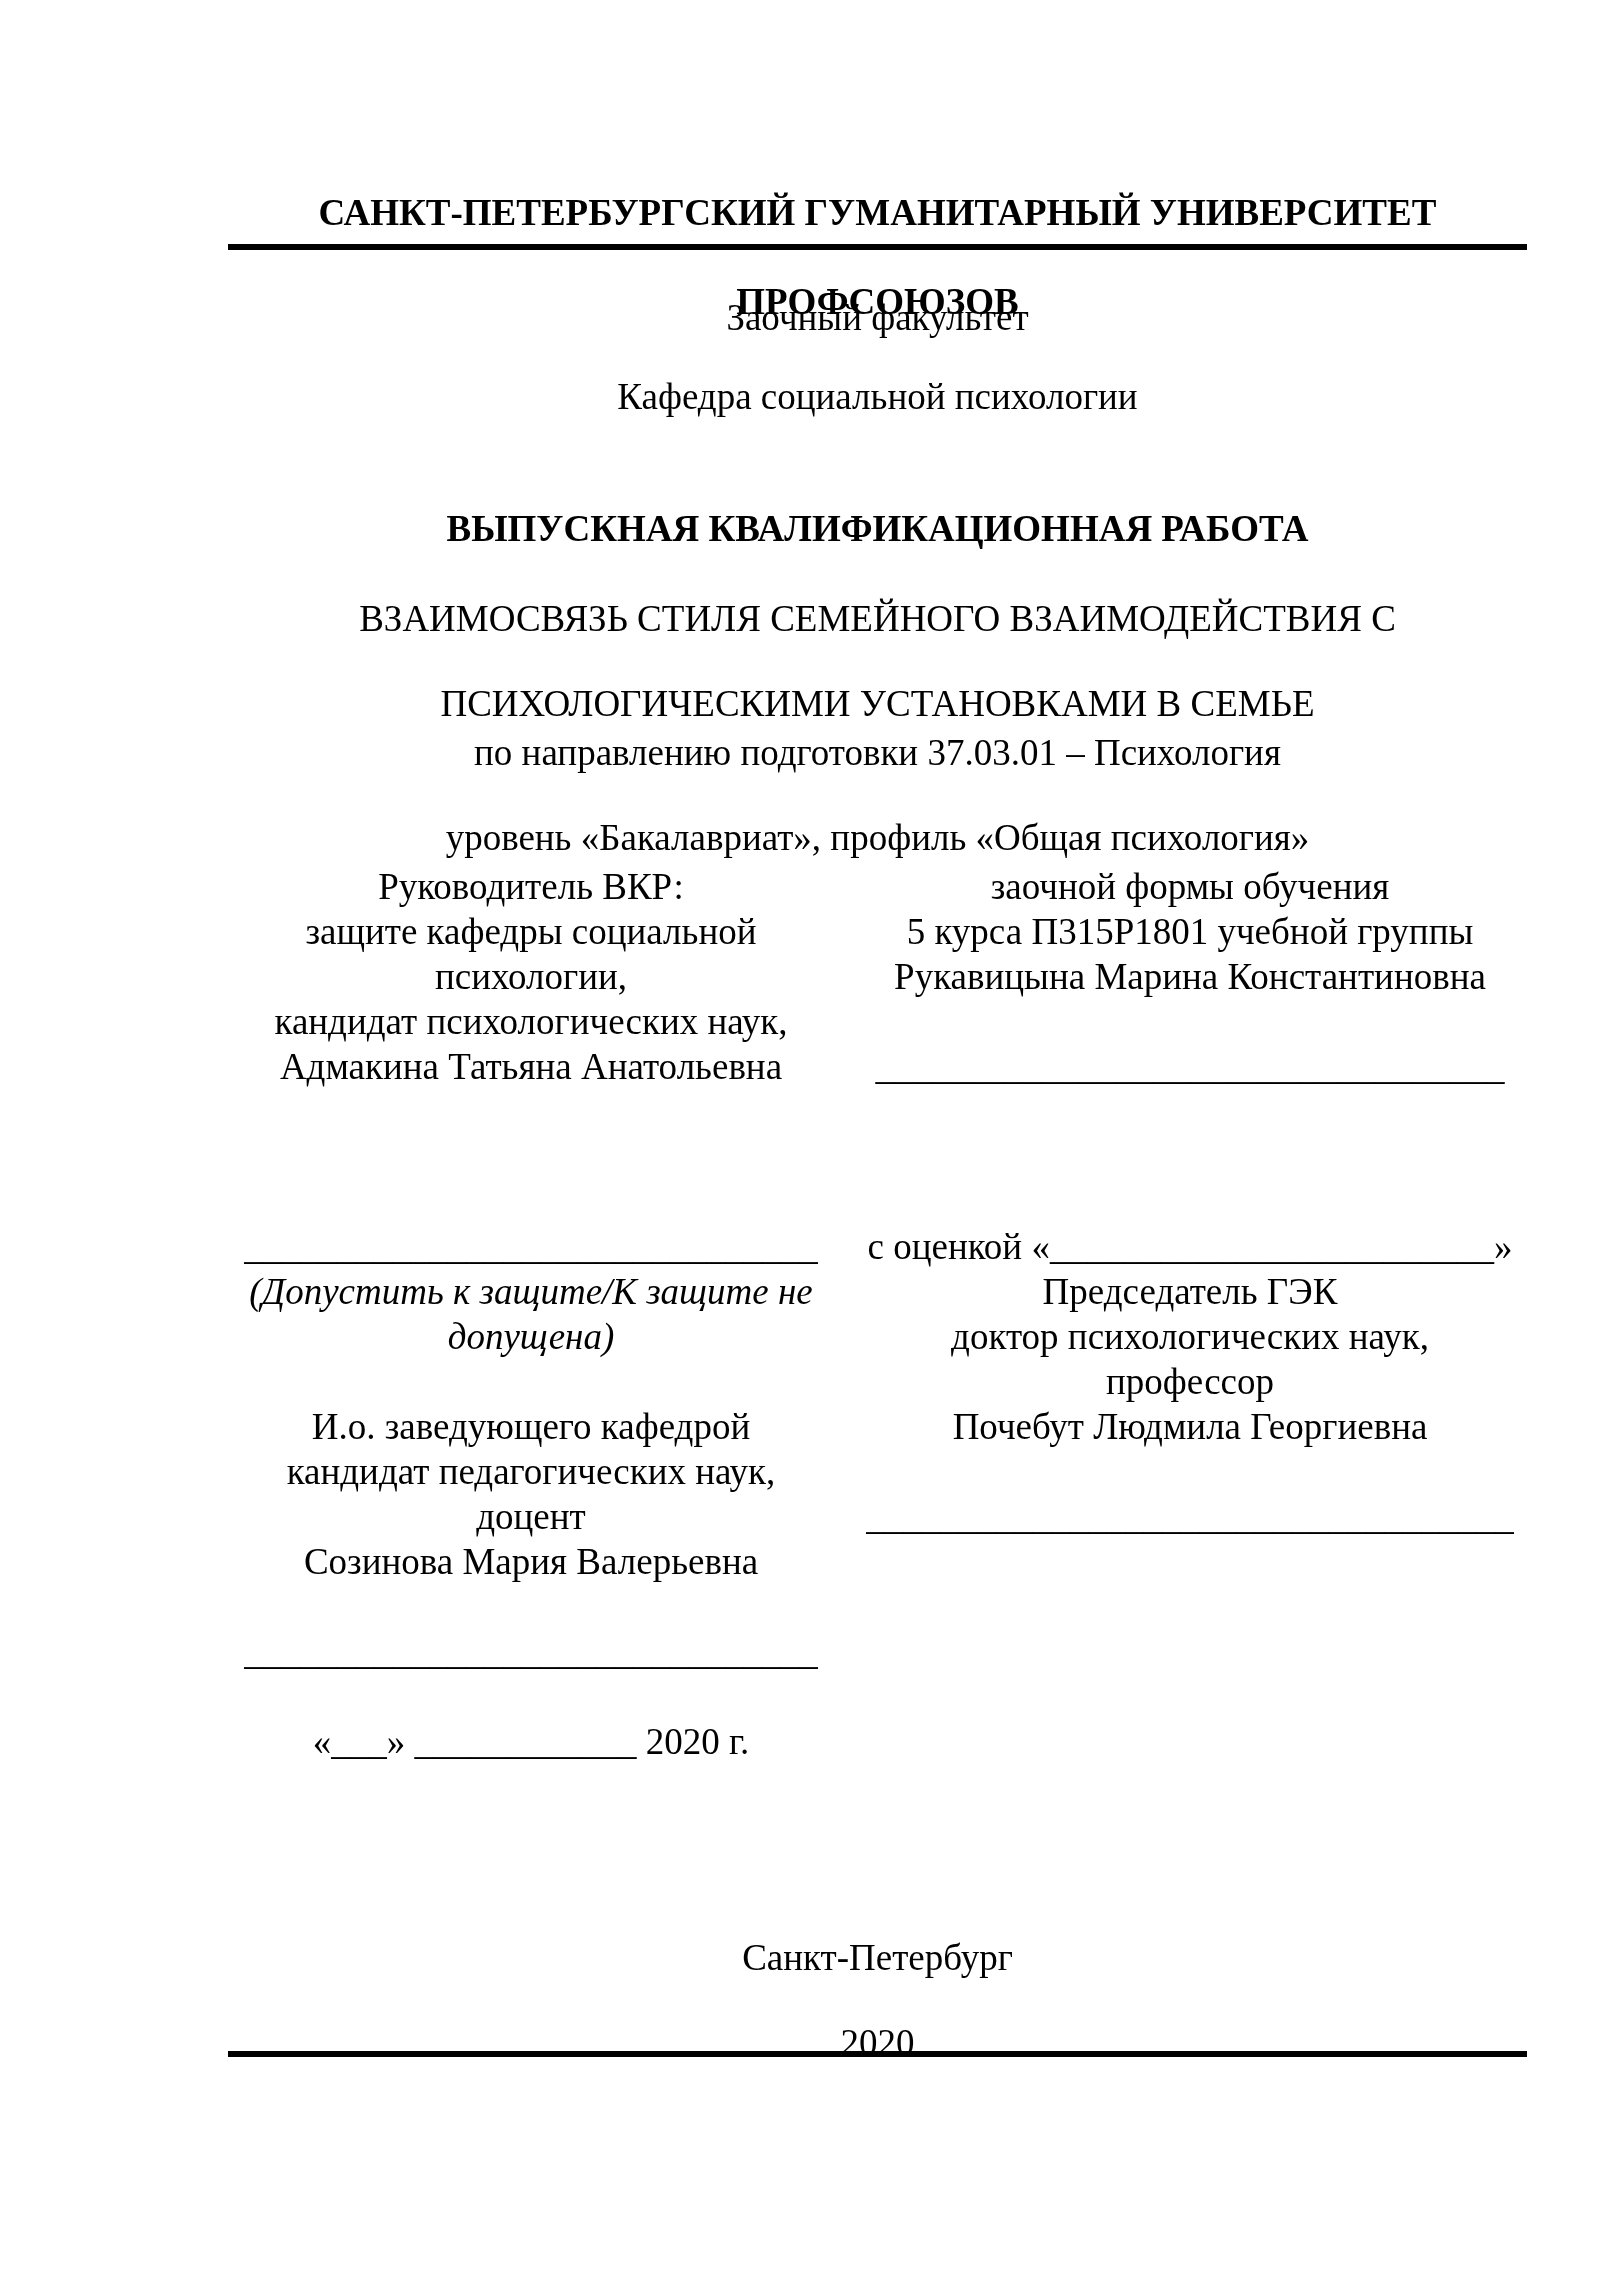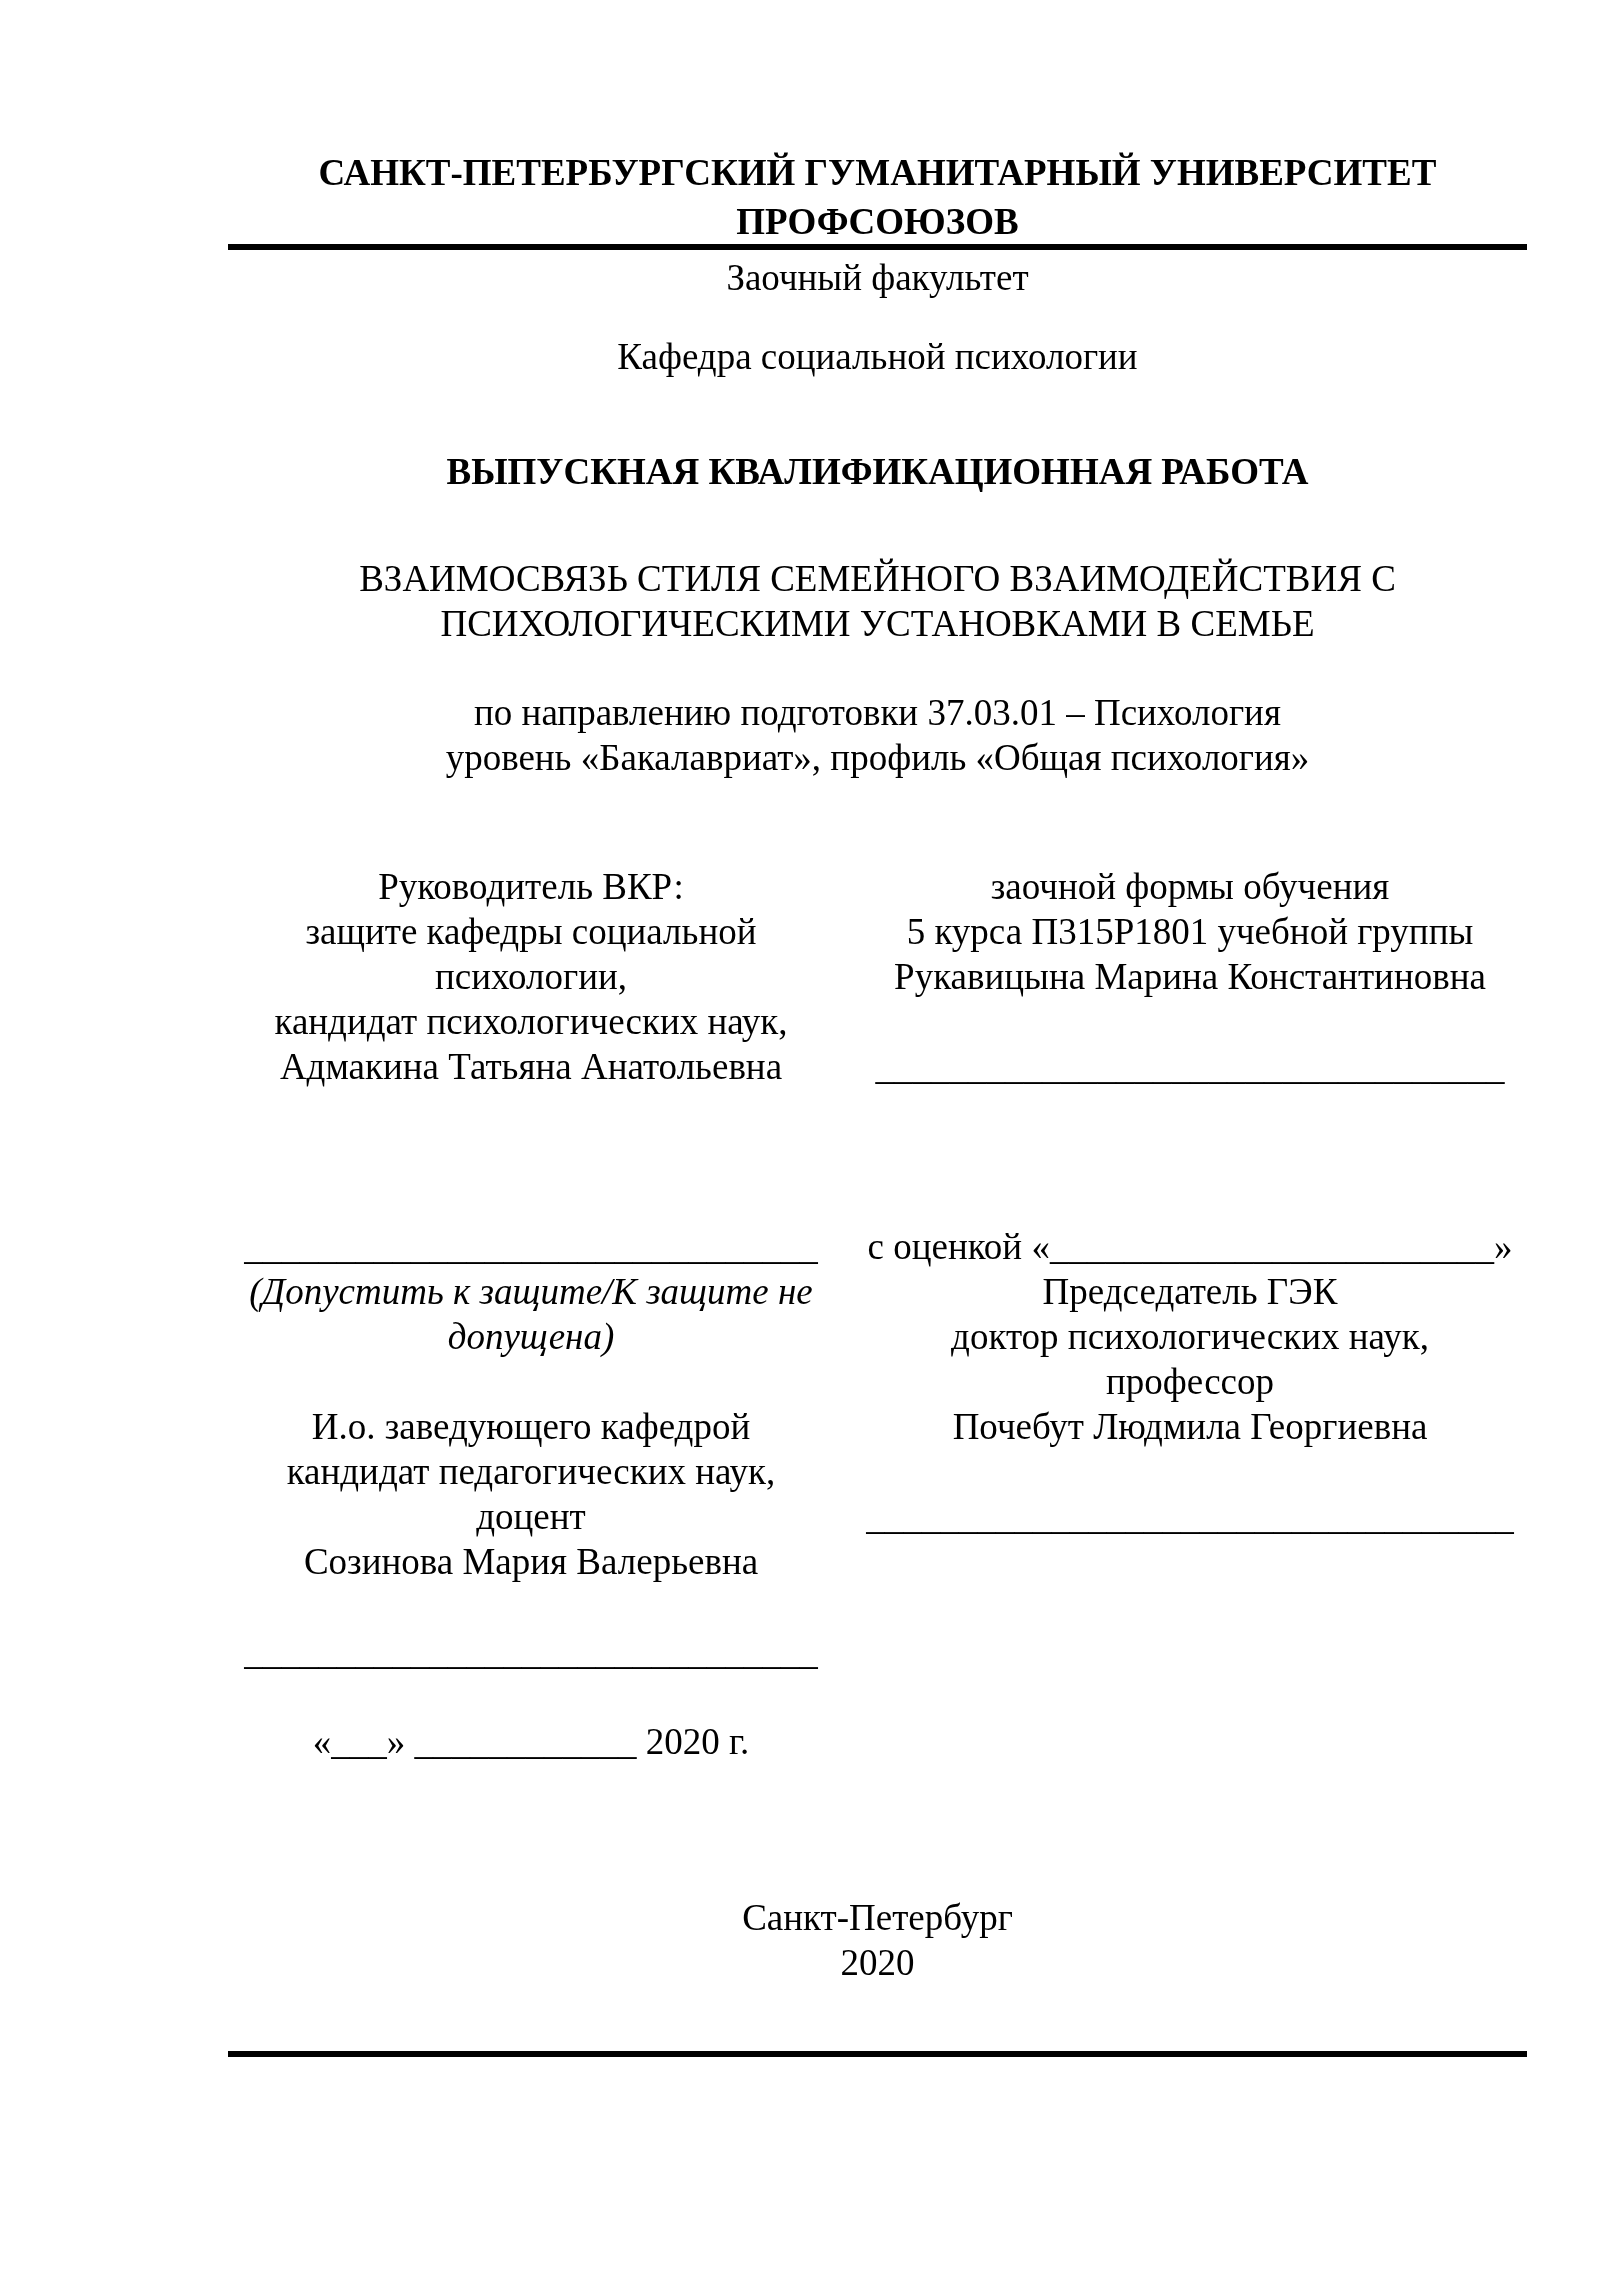--- a/index.html
+++ b/index.html
@@ -13,26 +13,26 @@
     font-size: 37px;
     line-height: 45px;
     overflow: hidden;
   }
   .block {
     position: absolute;
     left: 228px;
     width: 1299px;
     text-align: center;
   }
-  .nowrap { white-space: nowrap; }
+  .nowrap { white-space: nowrap; margin-top: 40px; }
   #univ-header   { top: 148px; line-height: 49px; font-weight: 700; }
   #rule-top      { position: absolute; top: 244px; left: 228px; width: 1299px; height: 5.5px; background: #000; }
   #faculty       { top: 255px; }
   #department    { top: 334px; }
-  #work-type     { top: 449px; font-weight: 700; text-align: center; }
+  #work-type     { top: 466px; font-weight: 700; text-align: center; }
   #thesis-title  { top: 556px; font-weight: 400; }
   #program       { top: 690px; }
   #columns {
     position: absolute;
     top: 864px;
     left: 228px;
     width: 1299px;
     display: flex;
     justify-content: space-between;
     gap: 10px;

